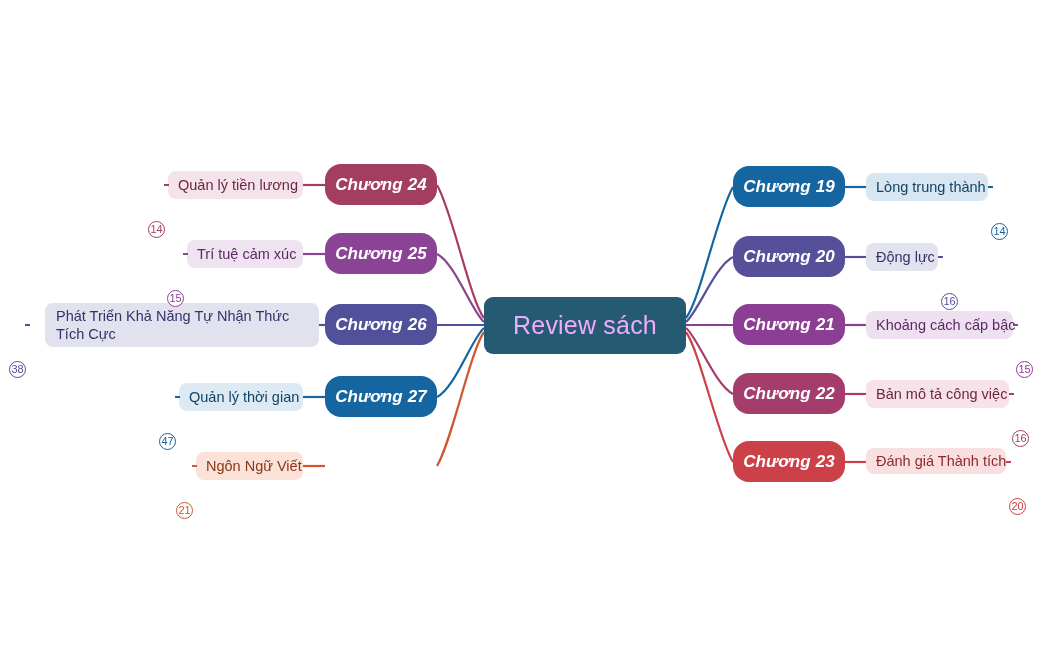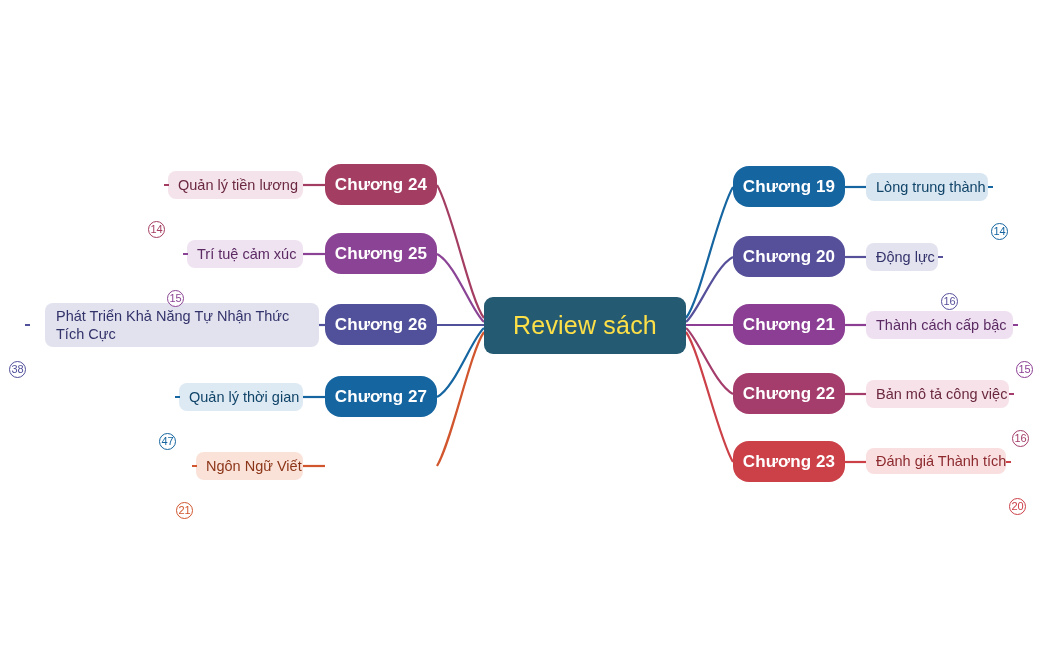--- a/index.html
+++ b/index.html
@@ -39,37 +39,38 @@
     height: 57px;
     background: #255A73;
     border-radius: 9px;
     display: flex;
     align-items: center;
     justify-content: center;
     box-sizing: border-box;
     z-index: 6;
   }
   .central-node .central-label {
-    color: #fde047;
+    color: #f0abfc;
     font-size: 25px;
     font-weight: 400;
     letter-spacing: 0.2px;
     white-space: nowrap;
   }
 
   
   .chapter-node {
     position: absolute;
     height: 41px;
     border-radius: 16px;
     display: flex;
     align-items: center;
     justify-content: center;
     box-sizing: border-box;
     z-index: 5;
+    font-style: italic;
   }
   .chapter-node .chapter-label {
     color: #ffffff;
     font-size: 17px;
     font-weight: 700;
     white-space: nowrap;
     letter-spacing: 0.1px;
   }
 
   
@@ -202,21 +203,21 @@
     <span class="leaf-label">Ngôn Ngữ Viết</span>
   </div>
 
   <div class="leaf-node" style="left:866px; top:173px; width:122px; height:28px; background:#D8E6F2; color:#104468;">
     <span class="leaf-label">Lòng trung thành</span>
   </div>
   <div class="leaf-node" style="left:866px; top:243px; width:72px; height:28px; background:#E3E2EF; color:#33336B;">
     <span class="leaf-label">Động lực</span>
   </div>
   <div class="leaf-node" style="left:866px; top:311px; width:147px; height:28px; background:#EEE0F0; color:#5B2A63;">
-    <span class="leaf-label">Thành cách cấp bậc</span>
+    <span class="leaf-label">Khoảng cách cấp bậc</span>
   </div>
   <div class="leaf-node" style="left:866px; top:380px; width:143px; height:28px; background:#F6E2E8; color:#6B2840;">
     <span class="leaf-label">Bản mô tả công việc</span>
   </div>
   <div class="leaf-node" style="left:866px; top:448px; width:140px; height:26px; background:#FADFE0; color:#8C2A2E;">
     <span class="leaf-label">Đánh giá Thành tích</span>
   </div>
 
   <div class="badge-stub" style="left:164px; top:184px; background:#A43D62;"></div>
   <div class="badge" style="left:148px; top:176px; color:#A43D62;">

